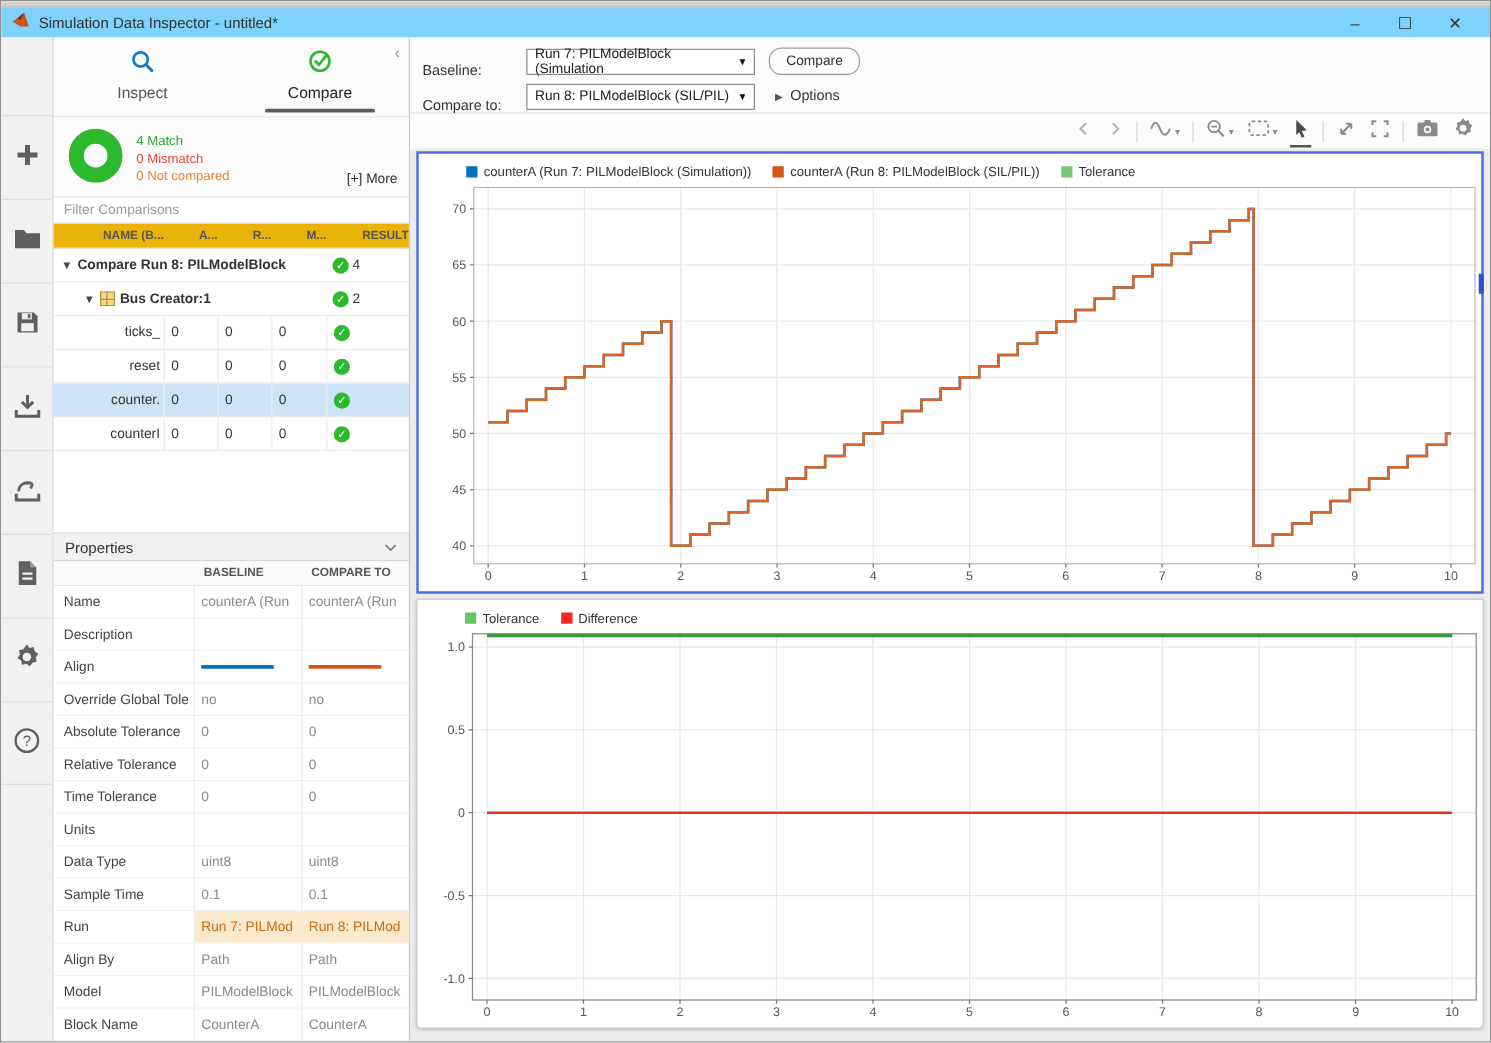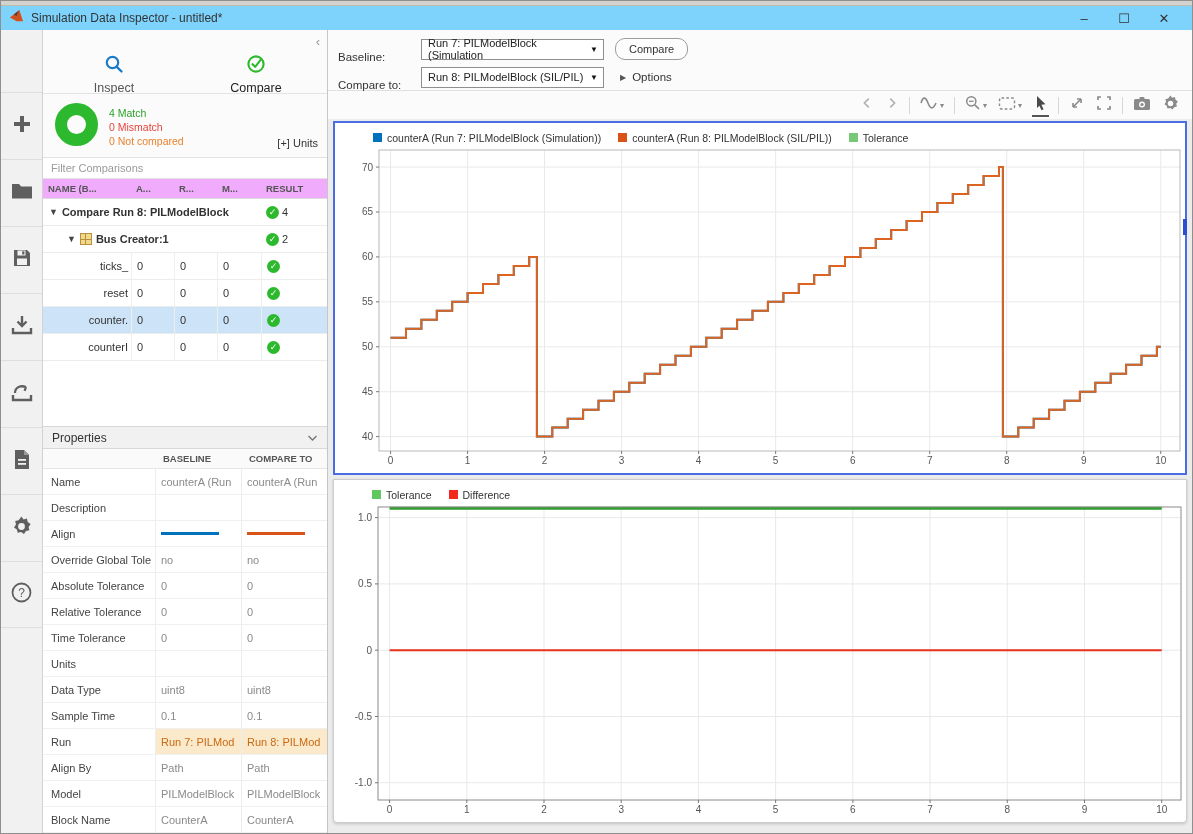--- a/index.html
+++ b/index.html
@@ -14,41 +14,41 @@
   .body { flex:1; display:flex; min-height:0; }
 
   
   .left-toolbar { width:42px; background:#f1f1f1; border-right:1px solid #d2d2d2; flex:none; padding-top:62px; }
   .lt-cell { height:67px; display:flex; align-items:center; justify-content:center; border-top:1px solid #dedede; }
   .lt-cell:last-child { border-bottom:1px solid #dedede; }
 
   
   .left-panel { width:285px; background:#fbfbfb; border-right:1px solid #c6c6c6; flex:none; display:flex; flex-direction:column; min-height:0; }
   .tabs { height:64px; display:flex; position:relative; border-bottom:1px solid #e4e4e4; flex:none; }
-  .tab { flex:1; display:flex; flex-direction:column; align-items:center; padding-top:9px; gap:3px; cursor:default;margin-top:15px; }
+  .tab { flex:1; display:flex; flex-direction:column; align-items:center; padding-top:9px; gap:3px; cursor:default; }
   .tab .label { font-size:12.5px; color:#555; }
   .tab.active .label { color:#222; }
   .tab .underline { height:3px; width:88px; border-radius:2px; background:transparent; margin-top:3px; }
   .tab.active .underline { background:#5c5c5c; }
   .collapse-btn { position:absolute; top:5px; right:7px; color:#999; font-size:13px; line-height:1; }
 
   .summary { height:63px; display:flex; padding:9px 8px 0 12px; gap:11px; position:relative; flex:none; background:#fbfbfb; }
   .donut { width:43px; height:43px; border:12px solid #2db92d; border-radius:50%; flex:none; }
   .summary-lines { font-size:10.5px; line-height:14px; padding-top:3px; }
   .s-match { color:#2aa42a; }
   .s-mismatch { color:#e8453c; }
   .s-notcompared { color:#e8822d; }
   .more { position:absolute; right:9px; bottom:8px; font-size:11px; color:#333; }
 
   .filter-row { flex:none; }
   .filter-row input { width:100%; height:22px; border:none; border-top:1px solid #e2e2e2; border-bottom:1px solid #e2e2e2; background:#fff; padding:0 8px; font-size:11px; color:#333; outline:none; font-family:Liberation Sans, sans-serif; }
   .filter-row input::placeholder { color:#9a9a9a; }
 
   .tree-header, .tree-row { display:grid; grid-template-columns:88px 43px 43px 44px 1fr; align-items:center; }
-  .tree-header { height:20px; background:#f0abfc; border-bottom:1px solid #dcdcdc; font-size:9.5px; font-weight:bold; color:#555; flex:none; }
+  .tree-header { height:20px; background:#eab308; border-bottom:1px solid #dcdcdc; font-size:9.5px; font-weight:bold; color:#555; flex:none;text-align:right; }
   .tree-header > div { padding-left:5px; overflow:hidden; white-space:nowrap; }
   .tree-row { height:27px; background:#fff; border-bottom:1px solid #ececec; font-size:11px; color:#333; flex:none; }
   .tree-row.selected { background:#cde3f8; }
   .tree-row .group-cell { grid-column:1 / 5; display:flex; align-items:center; gap:4px; padding-left:6px; white-space:nowrap; overflow:hidden; }
   .tree-row .group-cell.lvl1 { padding-left:24px; }
   .tree-row .group-cell b { font-size:11px; }
   .caret { font-size:9px; color:#444; }
   .name-cell { text-align:right; padding-right:3px; white-space:nowrap; overflow:hidden; }
   .val-cell { padding-left:5px; border-left:1px solid #eee; height:100%; display:flex; align-items:center; }
   .result-cell { padding-left:5px; border-left:1px solid #eee; height:100%; display:flex; align-items:center; gap:3px; }
@@ -197,21 +197,21 @@
         <span class="collapse-btn">‹</span>
       </div>
 
       <div class="summary">
         <div class="donut"></div>
         <div class="summary-lines">
           <div class="s-match">4 Match</div>
           <div class="s-mismatch">0 Mismatch</div>
           <div class="s-notcompared">0 Not compared</div>
         </div>
-        <span class="more">[+] Units</span>
+        <span class="more">[+] More</span>
       </div>
 
       <div class="filter-row">
         <input type="text" placeholder="Filter Comparisons" style="">
       </div>
 
       <div class="tree-header">
         <div>NAME (B...</div>
         <div>A...</div>
         <div>R...</div>

